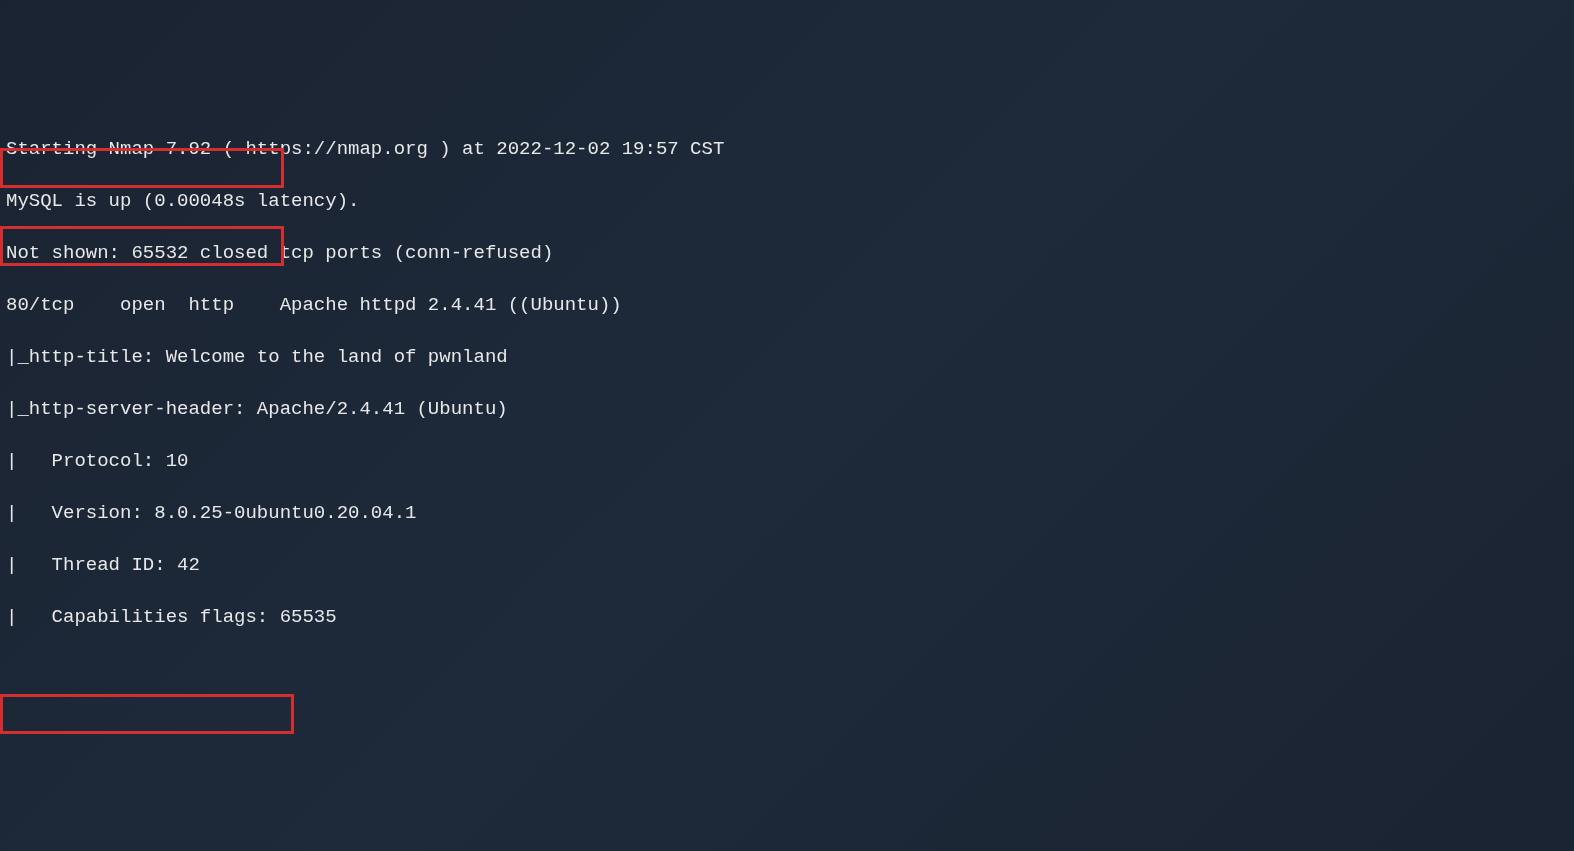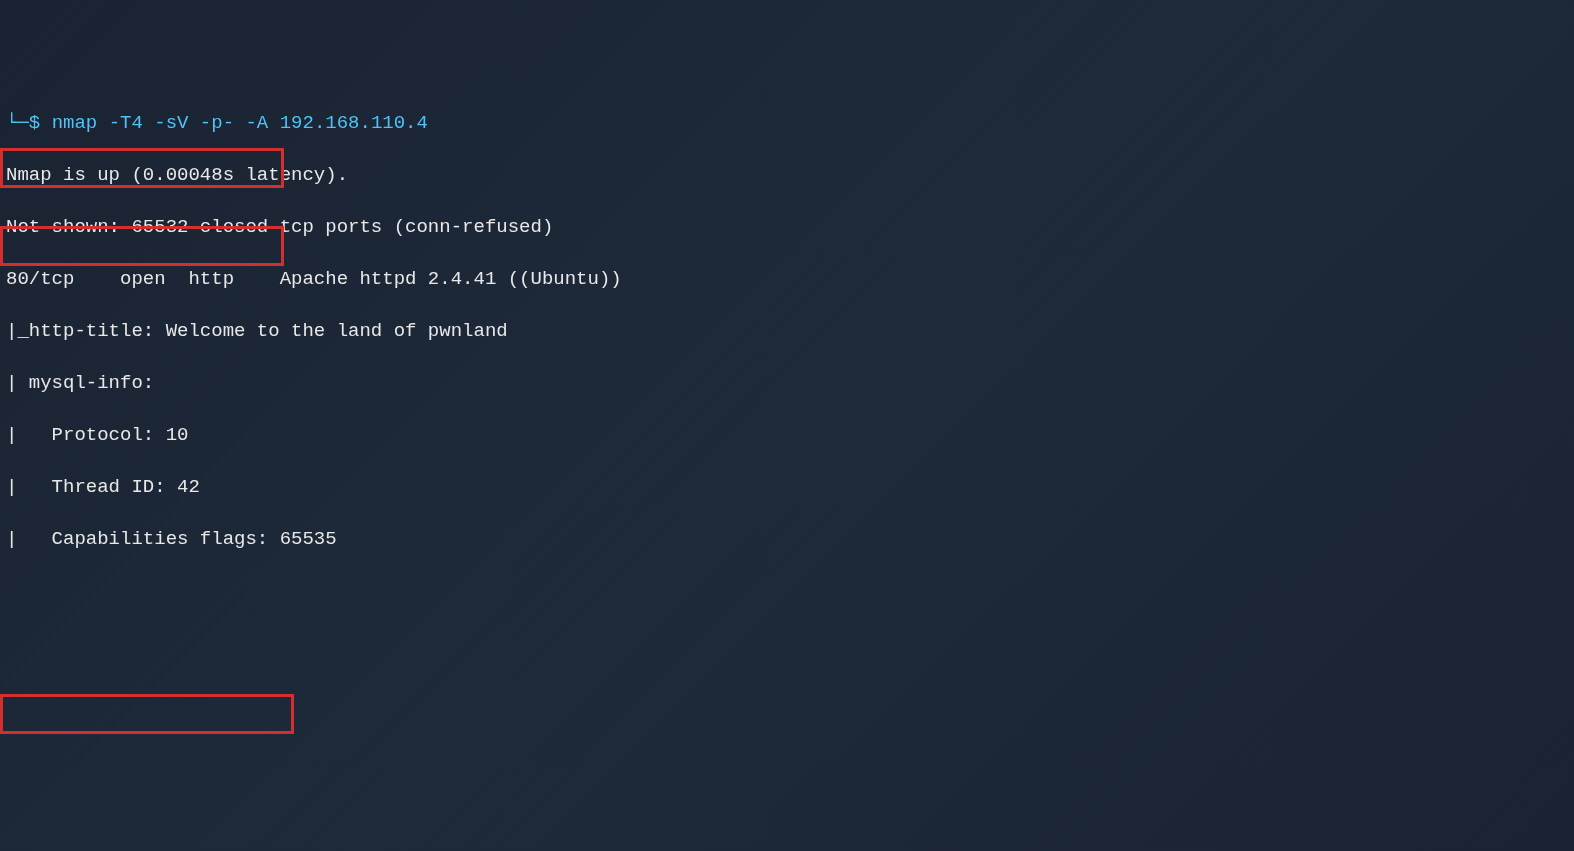--- a/index.html
+++ b/index.html
@@ -35,27 +35,29 @@
     .box1 { left: 0px; top: 148px; width: 284px; height: 40px; }
     .box2 { left: 0px; top: 226px; width: 284px; height: 40px; }
     .box3 { left: 0px; top: 694px; width: 294px; height: 40px; }
     .terminal-line { display: block; }
   </style>
 </head>
 <body>
 
 
 
-<div><span class="terminal-line"><span class="prompt-arrow">└─</span><span class="prompt-dollar">$ </span><span class="cmd">nmap</span> <span class="flag">-T4 -sV -p- -A</span> <span class="ip">192.168.110.4</span></span>
-<span class="terminal-line output">Nmap is up (0.00048s latency).</span>
+<div>
+<span class="terminal-line output">Starting Nmap 7.92 ( https://nmap.org ) at 2022-12-02 19:57 CST</span>
+<span class="terminal-line output">MySQL is up (0.00048s latency).</span>
 <span class="terminal-line output">Not shown: 65532 closed tcp ports (conn-refused)</span>
 <span class="terminal-line output">80/tcp    open  http    Apache httpd 2.4.41 ((Ubuntu))</span>
 <span class="terminal-line output">|_http-title: Welcome to the land of pwnland</span>
-<span class="terminal-line output">| mysql-info: </span>
+<span class="terminal-line output">|_http-server-header: Apache/2.4.41 (Ubuntu)</span>
 <span class="terminal-line output">|   Protocol: 10</span>
+<span class="terminal-line output">|   Version: 8.0.25-0ubuntu0.20.04.1</span>
 <span class="terminal-line output">|   Thread ID: 42</span>
 <span class="terminal-line output">|   Capabilities flags: 65535</span>
 
 
 
 
 
 
 
 

